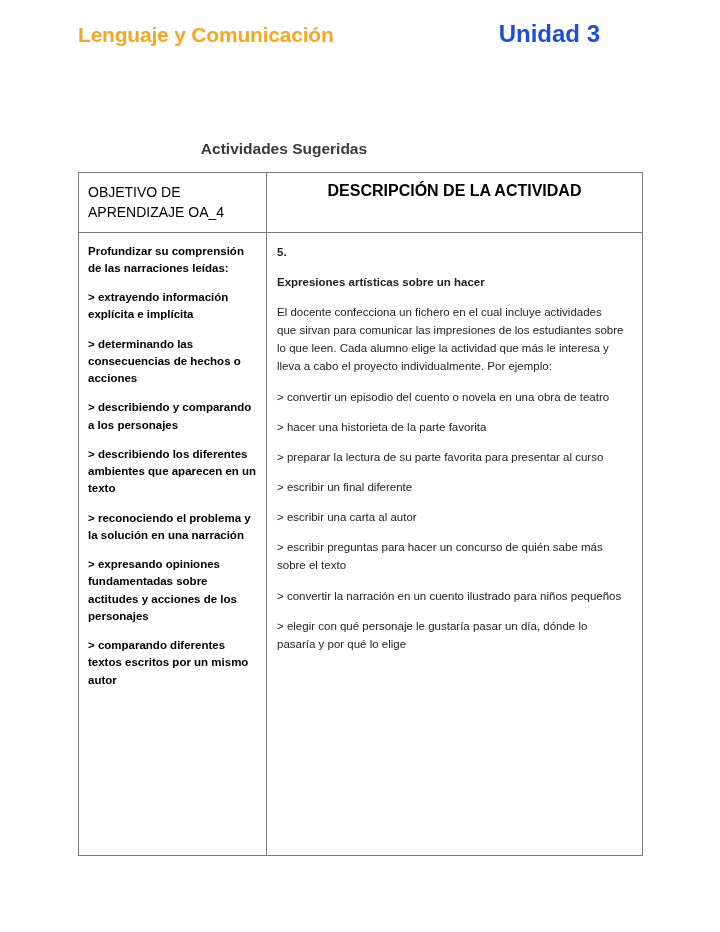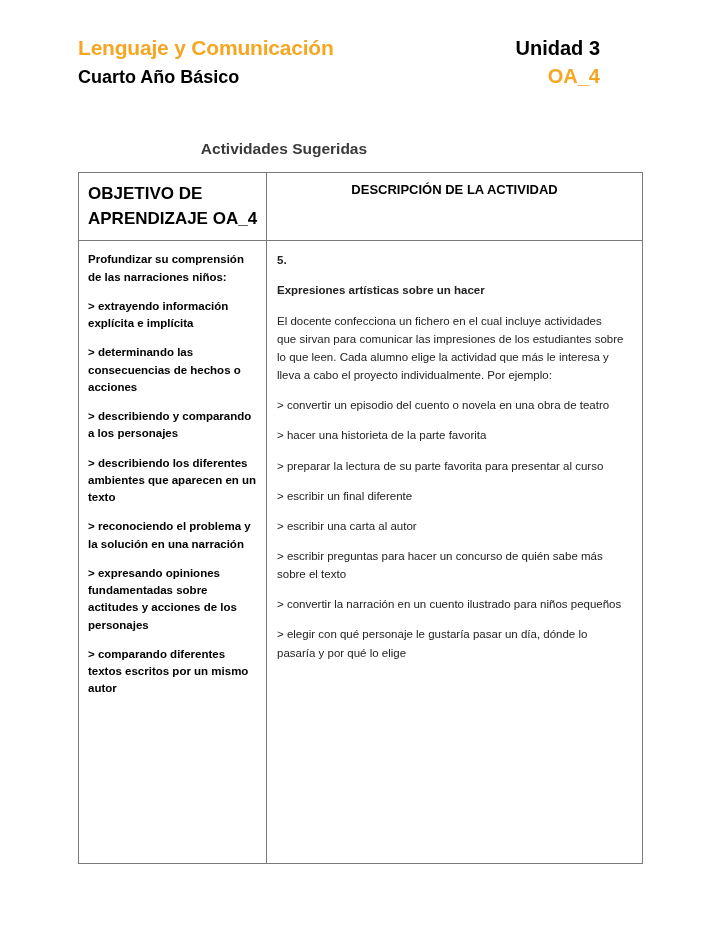--- a/index.html
+++ b/index.html
@@ -17,38 +17,38 @@
   }
   .page {
     position: absolute;
     left: 0; top: 0;
     width: 720px;
     height: 932px;
   }
   .header {
     position: absolute;
     left: 78px;
-    top: 36px;
+    top: 20px;
     width: 564px;
   }
   .header-row {
     display: flex;
     justify-content: space-between;
     align-items: baseline;
   }
   .header-left-1 {
     font-size: 21px;
     font-weight: bold;
     color: #F5A623;
     letter-spacing: -0.2px;
   }
   .header-right-1 {
-    font-size: 20px;
+    font-size: 24px;
     font-weight: bold;
-    color: #000000;
+    color: #1d4ed8;
     padding-right: 42px;
   }
   .header-row-2 {
     display: flex;
     justify-content: space-between;
     align-items: baseline;
     margin-top: 5px;
   }
   .header-left-2 {
     font-size: 18px;
@@ -81,28 +81,28 @@
   }
   table.activity-table td {
     border: 1px solid #7a7a7a;
     vertical-align: top;
   }
   .col-left { width: 188px; }
   .col-right { width: 376px; }
 
   td.head-left {
     padding: 9px 8px 9px 9px;
-    font-size: 17px;
-    font-weight: bold;
+    font-size: 14px;
+    font-weight: normal;
     line-height: 1.45;
     color: #000;
   }
   td.head-right {
     padding: 9px 0;
-    font-size: 13px;
+    font-size: 16px;
     font-weight: bold;
     text-align: center;
     color: #000;
   }
   td.body-left {
     padding: 10px 9px 12px 9px;
     font-size: 11.5px;
     font-weight: bold;
     line-height: 1.5;
     color: #000;
@@ -138,41 +138,37 @@
 </head>
 <body>
 
 <div class="page">
 
   <div class="header">
     <div class="header-row">
       <div class="header-left-1">Lenguaje y Comunicación</div>
       <div class="header-right-1">Unidad 3</div>
     </div>
-    <div class="header-row-2">
-      <div class="header-left-2">Cuarto Año Básico</div>
-      <div class="header-right-2">OA_4</div>
-    </div>
   </div>
 
   <div class="section-title">Actividades Sugeridas</div>
 
   <table class="activity-table">
     <colgroup>
       <col class="col-left">
       <col class="col-right">
     </colgroup>
     <tbody>
       <tr>
         <td class="head-left">OBJETIVO DE APRENDIZAJE OA_4</td>
         <td class="head-right">DESCRIPCIÓN DE LA ACTIVIDAD</td>
       </tr>
       <tr>
         <td class="body-left">
-          <p class="left-lead">Profundizar su comprensión de las narraciones niños:</p>
+          <p class="left-lead">Profundizar su comprensión de las narraciones leídas:</p>
           <p class="left-item">&gt; extrayendo información explícita e implícita</p>
           <p class="left-item">&gt; determinando las consecuencias de hechos o acciones</p>
           <p class="left-item">&gt; describiendo y comparando a los personajes</p>
           <p class="left-item">&gt; describiendo los diferentes ambientes que aparecen en un texto</p>
           <p class="left-item">&gt; reconociendo el problema y la solución en una narración</p>
           <p class="left-item">&gt; expresando opiniones fundamentadas sobre actitudes y acciones de los personajes</p>
           <p class="left-item">&gt; comparando diferentes textos escritos por un mismo autor</p>
         </td>
         <td class="body-right">
           <p class="num-label">5.</p>

